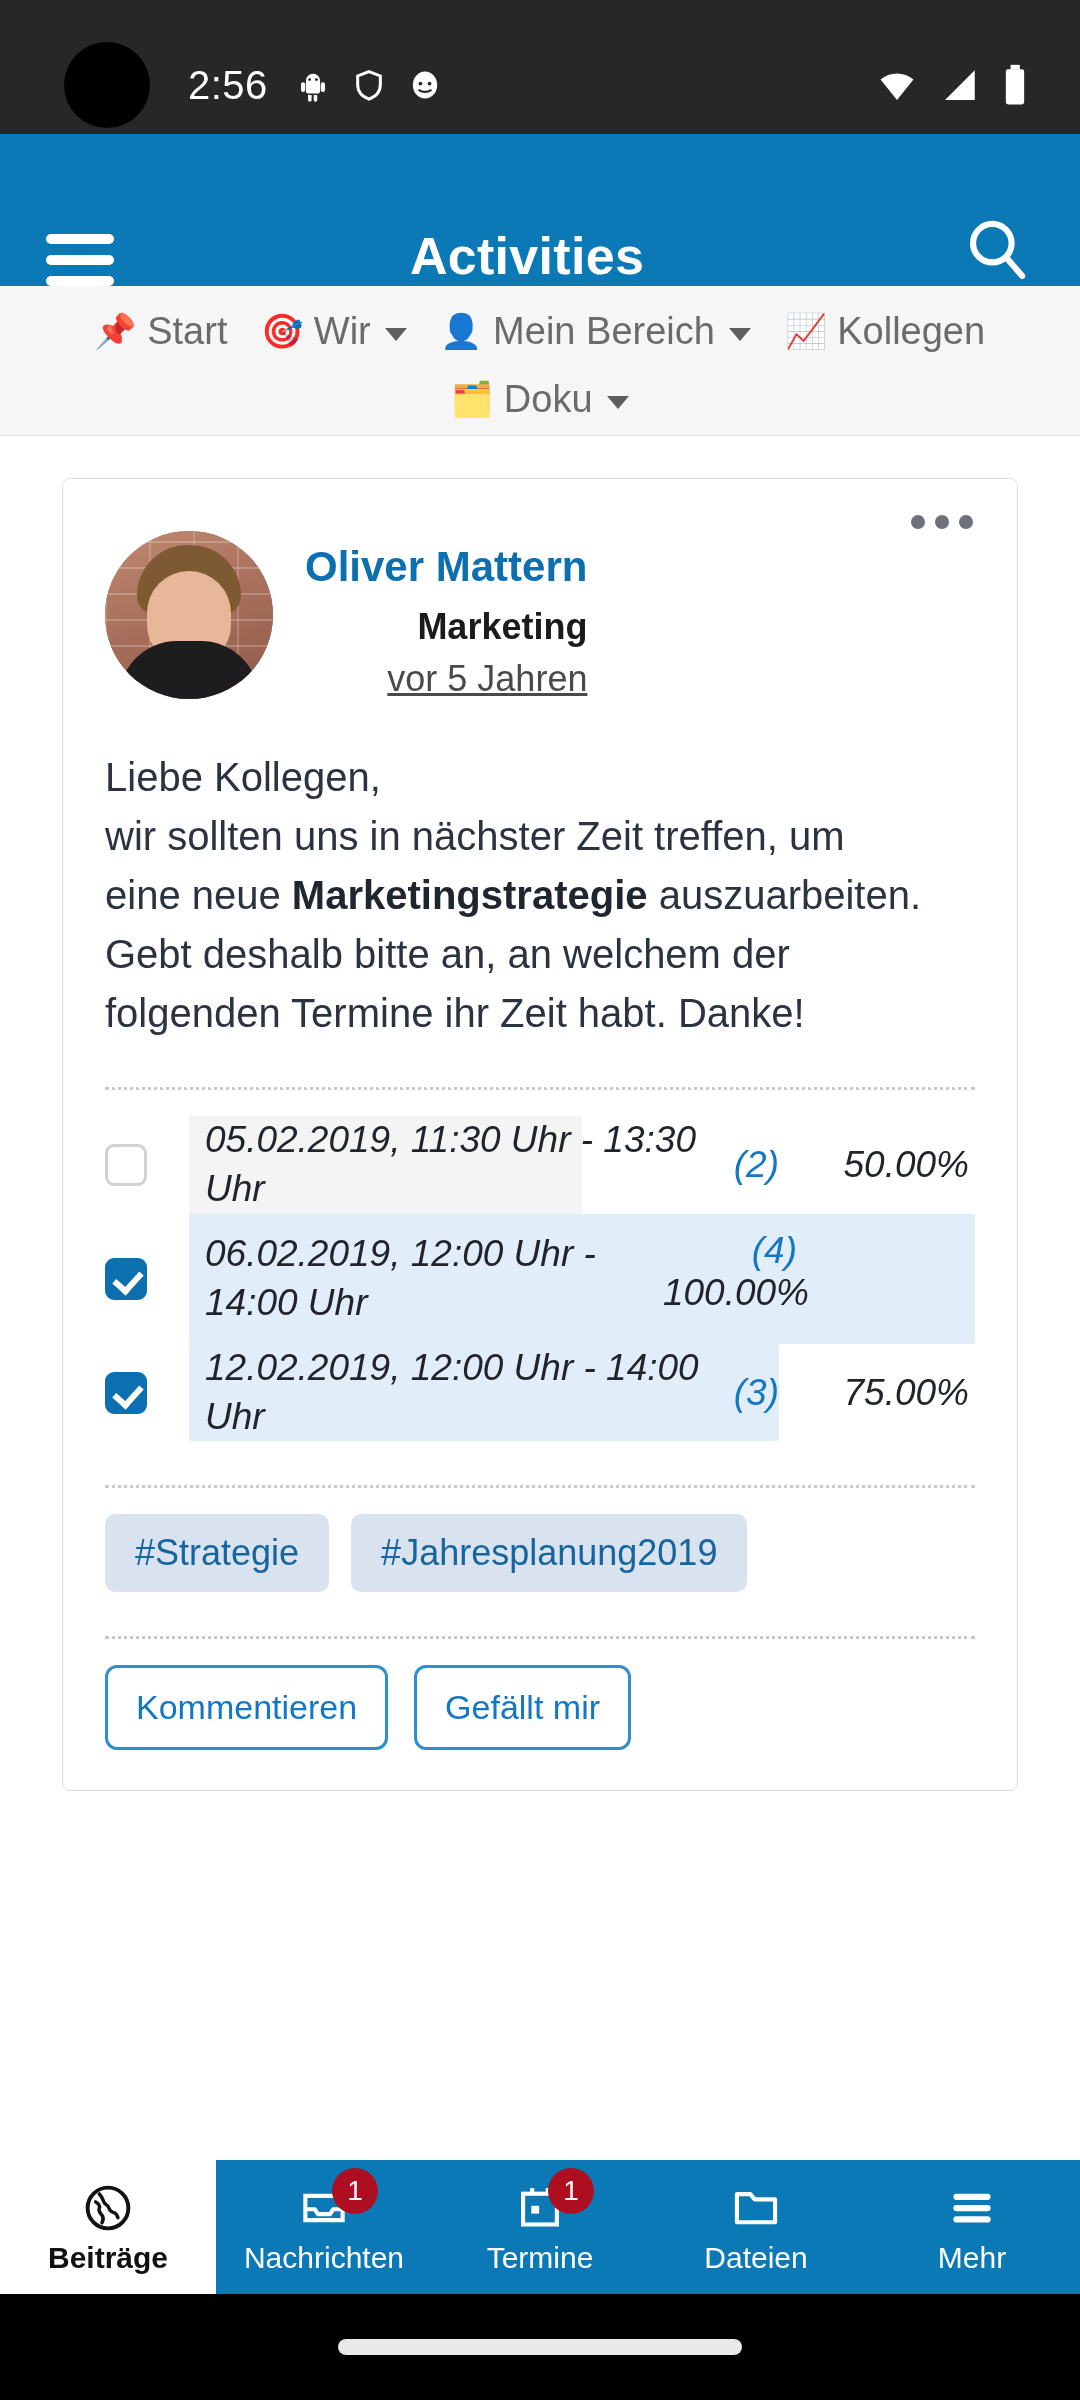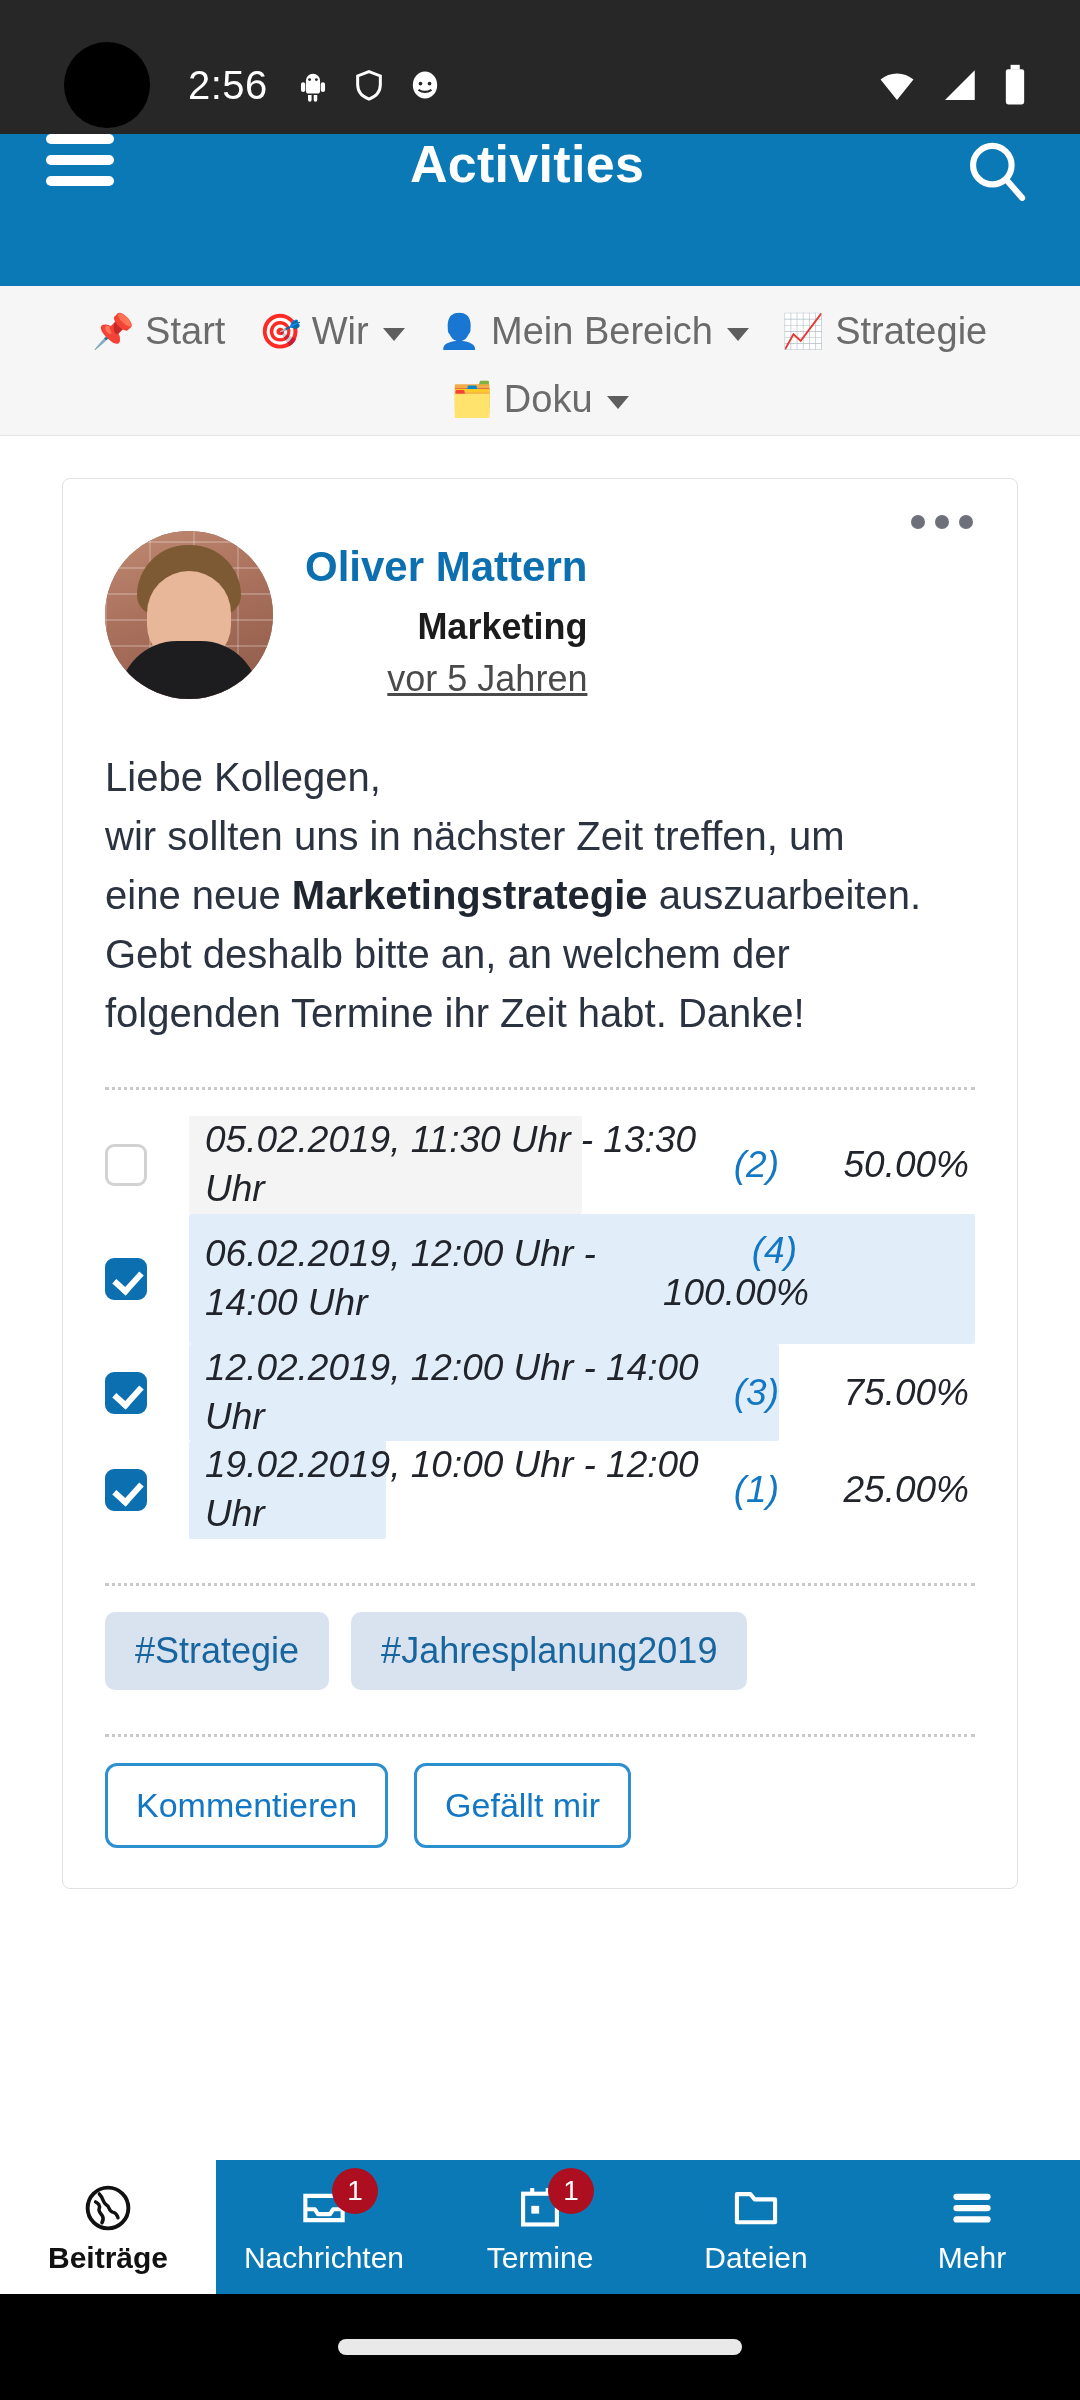--- a/index.html
+++ b/index.html
@@ -64,21 +64,21 @@
   }
 
   
   .app-bar {
     position: absolute;
     top: 134px; left: 0;
     width: 1080px;
     height: 152px;
     background: #0b79b5;
     display: flex;
-    align-items: flex-start;
+    align-items: flex-end;
     box-sizing: border-box;
     padding: 0 46px;
     box-shadow: 0 2px 6px rgba(0,0,0,0.18);
   }
   .hamburger {
     width: 68px;
     height: 52px;
     display: flex;
     flex-direction: column;
     justify-content: space-between;
@@ -522,21 +522,21 @@
       <span>Wir</span>
       <span class="caret"></span>
     </div>
     <div class="sub-nav-item">
       <span class="emoji">👤</span>
       <span>Mein Bereich</span>
       <span class="caret"></span>
     </div>
     <div class="sub-nav-item">
       <span class="emoji">📈</span>
-      <span>Strategie</span>
+      <span>Kollegen</span>
     </div>
     <div class="sub-nav-item">
       <span class="emoji">🗂️</span>
       <span>Doku</span>
       <span class="caret"></span>
     </div>
   </div>
 
   <div class="page-body">
     <div class="card">
@@ -605,31 +605,20 @@
           <div class="poll-track">
             <div class="poll-fill blue" style="width:75%"></div>
             <div class="poll-content">
               <span class="poll-label">12.02.2019, 12:00 Uhr - 14:00 Uhr</span>
               <span class="poll-count">(3)</span>
               <span class="poll-pct">75.00%</span>
             </div>
           </div>
         </div>
 
-        <div class="poll-row">
-          <div class="cbox on"></div>
-          <div class="poll-track">
-            <div class="poll-fill blue" style="width:25%"></div>
-            <div class="poll-content">
-              <span class="poll-label">19.02.2019, 10:00 Uhr - 12:00 Uhr</span>
-              <span class="poll-count">(1)</span>
-              <span class="poll-pct">25.00%</span>
-            </div>
-          </div>
-        </div>
 
 
       </div>
 
       <div class="dashed-sep"></div>
 
       <div class="tags">
         <span class="tag">#Strategie</span>
         <span class="tag">#Jahresplanung2019</span>
       </div>

